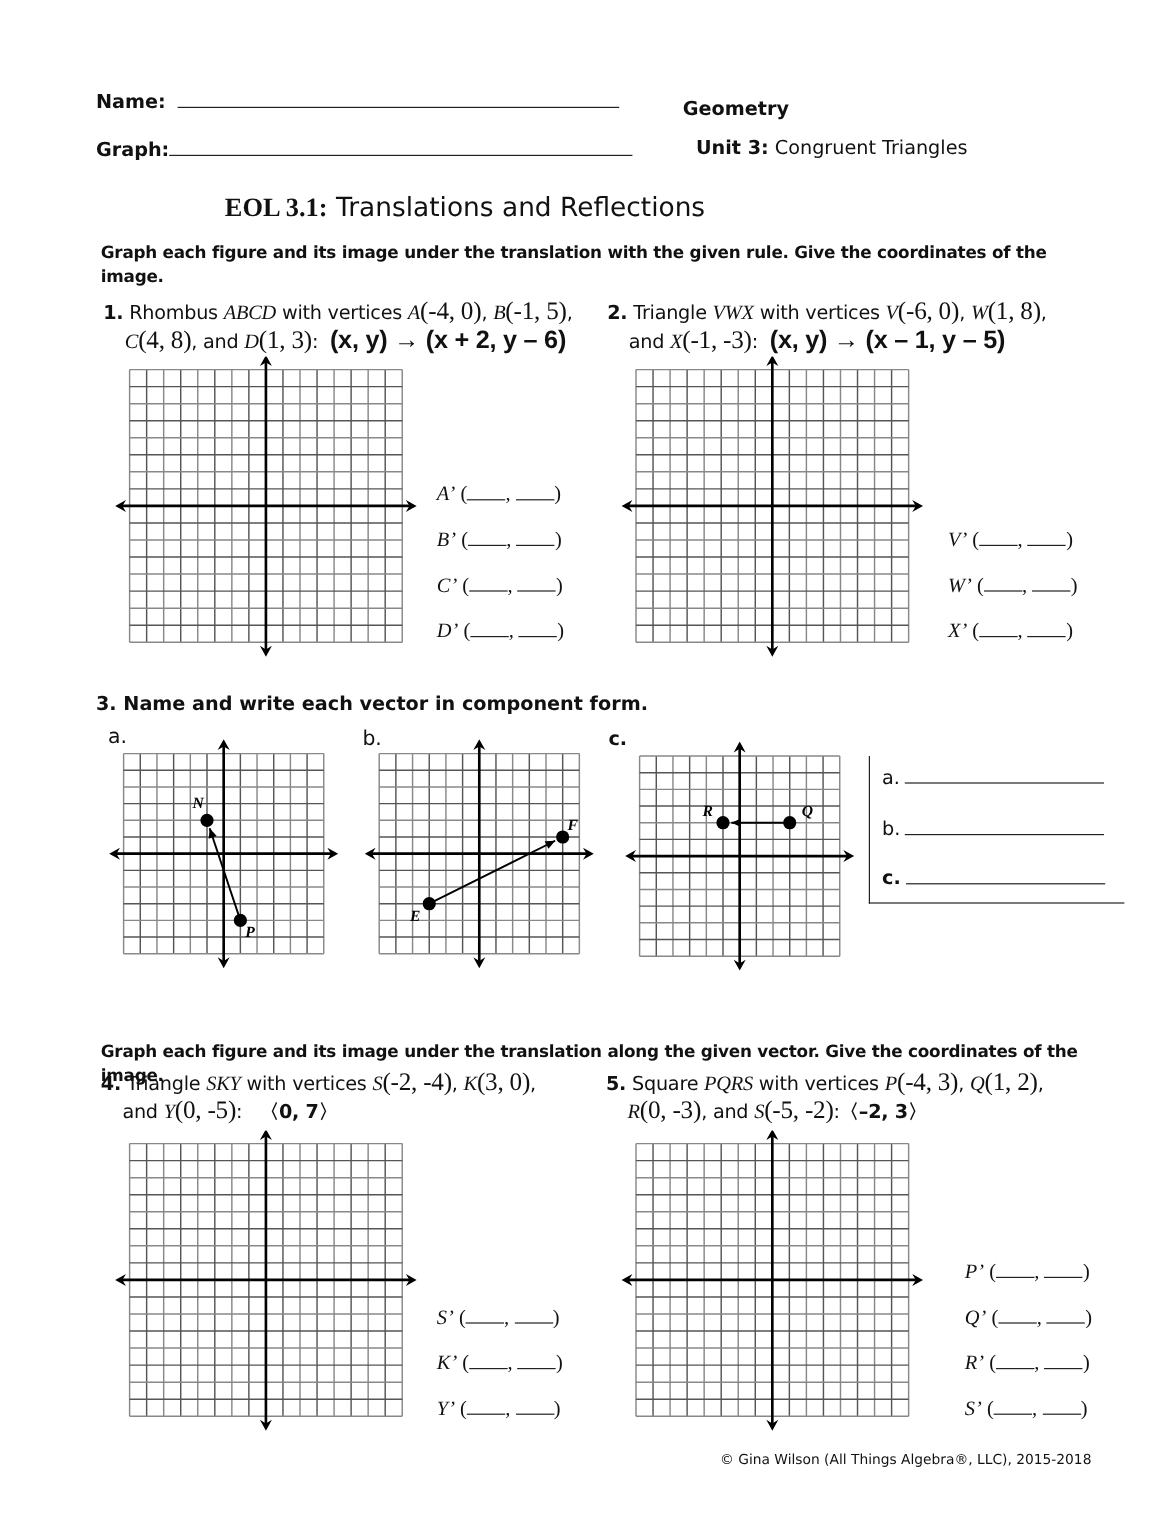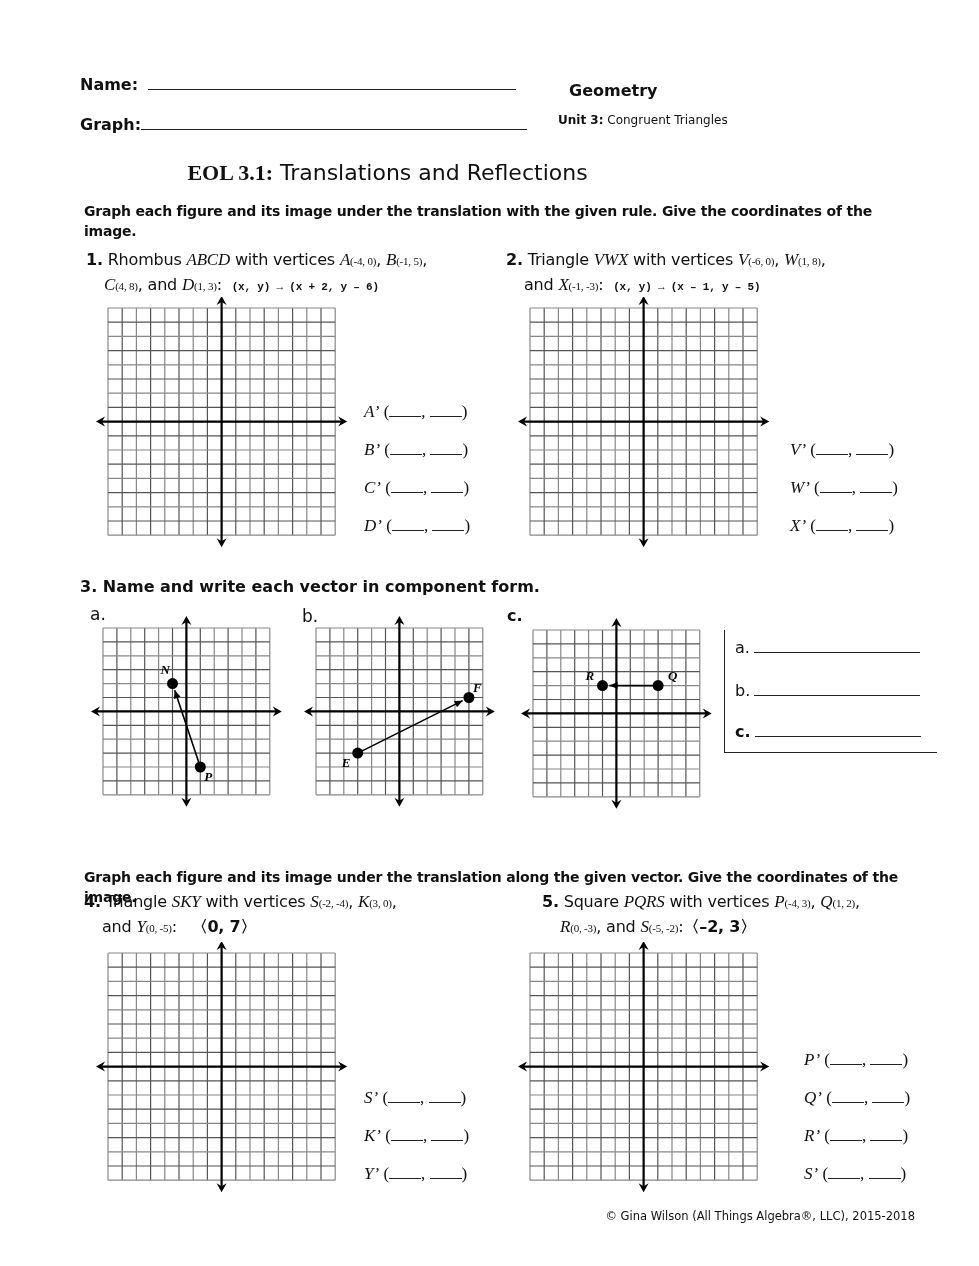--- a/index.html
+++ b/index.html
@@ -6,43 +6,43 @@
   body { width:979px; height:1266px; position:relative; overflow:hidden; color:#111;
          font-family:"DejaVu Sans", sans-serif; }
   .abs { position:absolute; }
   .serif { font-family:"Liberation Serif", serif; }
   .bold { font-weight:bold; }
   .hdr-label { font-size:16px; font-weight:bold; }
   .hdr-line { display:inline-block; border-bottom:1px solid #222; height:14px; vertical-align:baseline; }
   .instr { font-size:14px; font-weight:bold; line-height:20px; letter-spacing:-0.2px; }
   .prob { font-size:16px; line-height:23px; letter-spacing:-0.2px; }
   .prob .m { font-family:"Liberation Serif", serif; font-style:italic; font-size:17px; }
-  .prob .n { font-family:"Liberation Serif", serif; font-size:11px; }
-  .prob .rule { font-family:Liberation Mono, monospace; font-weight:bold; font-size:11px; }
+  .prob .n { font-family:"Liberation Serif", serif; font-size:21px; }
+  .prob .rule { font-family:Liberation Sans, sans-serif; font-weight:bold; font-size:21px; }
   .ans { font-family:"Liberation Serif", serif; font-size:17px; white-space:nowrap; }
   .ans .lbl { font-style:italic; }
   .blank { display:inline-block; width:32px; border-bottom:1px solid #222; height:12px; }
   svg text { font-family:"Liberation Serif", serif; font-style:italic; font-weight:bold; }
   .vec-panel { position:absolute; left:724px; top:630px; width:212px; height:122px;
                border-left:1.5px solid #222; border-bottom:1.5px solid #222; }
   .vec-line { position:absolute; left:10px; font-size:16px; white-space:nowrap; }
   .vec-blank { display:inline-block; width:166px; border-bottom:1px solid #222; height:12px; margin-left:4px; }
 </style>
 </head>
 <body>
 
 <div class="abs hdr-label" style="left:80px;top:75px;">
   <span>Name:</span>
   <span class="hdr-line" style="width:368px;margin-left:4px;"></span>
 </div>
 <div class="abs hdr-label" style="left:80px;top:115px;">
   <span>Graph:</span><span class="hdr-line" style="width:386px;"></span>
 </div>
 <div class="abs hdr-label" style="left:558px;top:81px;margin-left:11px;">Geometry</div>
-<div class="abs" style="left:558px;top:113px;font-size:12px;">
+<div class="abs" style="left:580px;top:113px;font-size:16px;">
   <span class="bold">Unit 3:</span>
   <span>Congruent Triangles</span>
 </div>
 
 <div class="abs" style="left:0;width:775px;top:160px;text-align:center;font-size:22px;">
   <span class="serif bold">EOL 3.1:</span>
   <span>Translations and Reflections</span>
 </div>
 
 <div class="abs instr" style="left:84px;top:201px;width:830px;">Graph each figure and its image under the translation with the given rule.  Give the coordinates of the image.</div>
@@ -319,21 +319,21 @@
   <span>Triangle</span>
   <span class="m">SKY</span>
   <span>with vertices</span>
   <span class="m">S</span><span class="n">(-2, -4)</span>,
   <span class="m">K</span><span class="n">(3, 0)</span>,
   <br><span style="margin-left:18px"></span><span>and</span>
   <span class="m">Y</span><span class="n">(0, -5)</span>:&nbsp;&nbsp;
   <span class="bold">〈0, 7〉</span>
 </div>
 
-<div class="abs prob" style="left:505px;top:890px;width:420px;margin-left:37px;">
+<div class="abs prob" style="left:505px;top:890px;width:420px;">
   <span class="bold">5.</span>
   <span>Square</span>
   <span class="m">PQRS</span>
   <span>with vertices</span>
   <span class="m">P</span><span class="n">(-4, 3)</span>,
   <span class="m">Q</span><span class="n">(1, 2)</span>,
   <br><span style="margin-left:18px"></span><span class="m">R</span><span class="n">(0, -3)</span>,
   <span>and</span>
   <span class="m">S</span><span class="n">(-5, -2)</span>:<span class="bold">〈–2, 3〉</span>
 </div>
@@ -433,13 +433,13 @@
   <div class="ans" style="height:38px"><span class="lbl">Y’</span> (<span class="blank"></span>, <span class="blank"></span>)</div>
 </div>
 
 <div class="abs" style="left:804px;top:1050px;">
   <div class="ans" style="height:38px"><span class="lbl">P’</span> (<span class="blank"></span>, <span class="blank"></span>)</div>
   <div class="ans" style="height:38px"><span class="lbl">Q’</span> (<span class="blank"></span>, <span class="blank"></span>)</div>
   <div class="ans" style="height:38px"><span class="lbl">R’</span> (<span class="blank"></span>, <span class="blank"></span>)</div>
   <div class="ans" style="height:38px"><span class="lbl">S’</span> (<span class="blank"></span>, <span class="blank"></span>)</div>
 </div>
 
-<div class="abs" style="left:600px;top:1209px;width:315px;text-align:right;font-size:11.5px;">© Gina Wilson (All Things Algebra®, LLC), 2015-2018</div>
+<div class="abs" style="left:600px;top:1209px;width:315px;font-size:11.5px;">© Gina Wilson (All Things Algebra®, LLC), 2015-2018</div>
 
 </body></html>

